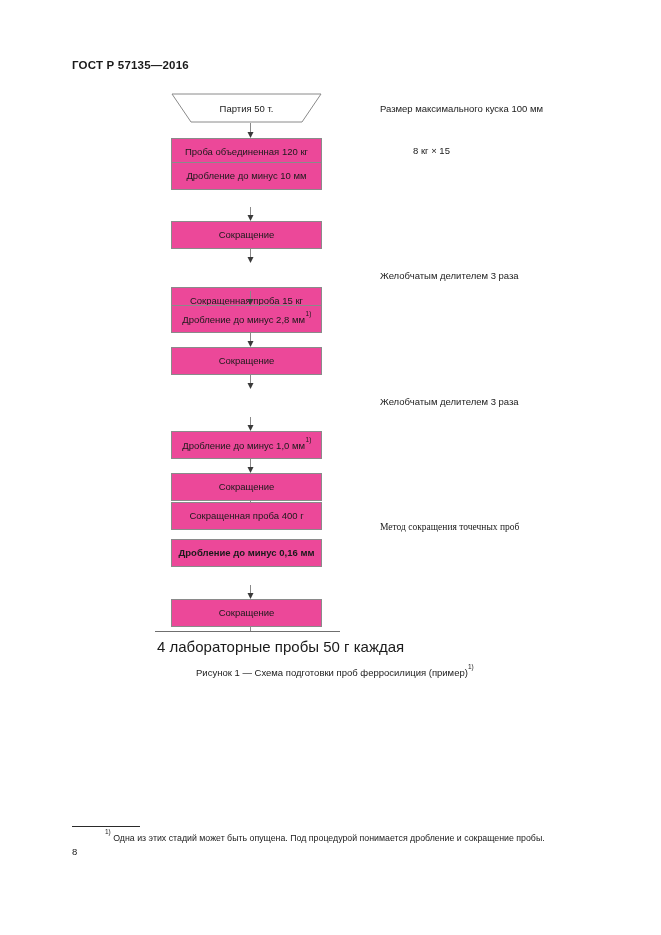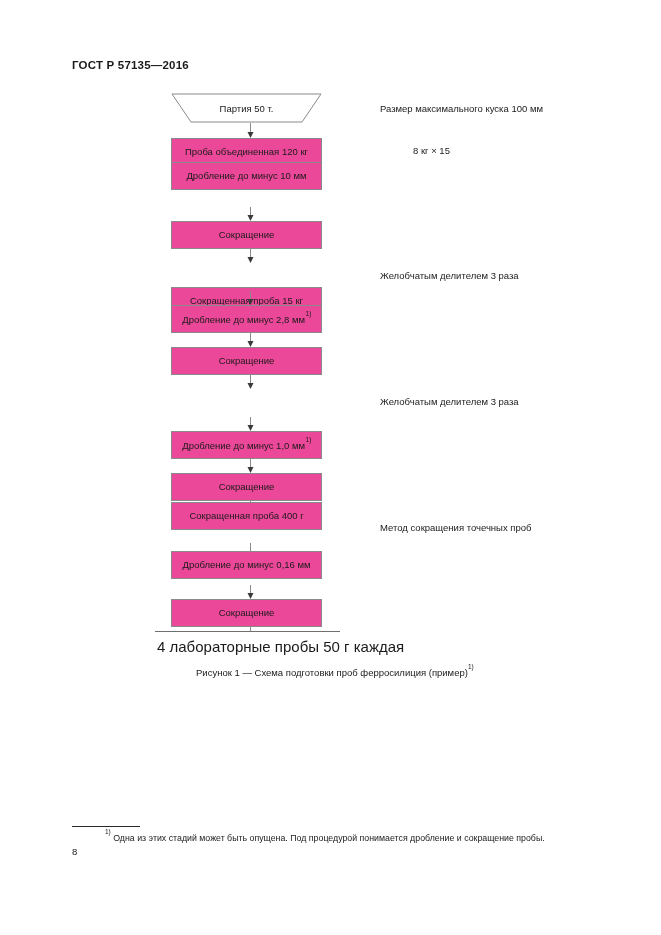--- a/index.html
+++ b/index.html
@@ -276,21 +276,21 @@
       </div>
       <div class="node" style="top: 502px;">
         <span class="node-label">Сокращенная проба 400 г</span>
       </div>
       <div class="connector" style="top: 543px; height: 14px;">
         <svg width="9" height="14" viewBox="0 0 9 14">
           <line x1="4.5" y1="0" x2="4.5" y2="9" stroke="#8a8a8a" stroke-width="1"></line>
           <polygon points="1.5,8 7.5,8 4.5,14" fill="#3a3a3a"></polygon>
         </svg>
       </div>
-      <div class="node" style="top: 551px;">
+      <div class="node" style="top: 539px; font-weight: bold;">
         <span class="node-label">Дробление до минус 0,16 мм</span>
       </div>
       <div class="connector" style="top: 585px; height: 14px;">
         <svg width="9" height="14" viewBox="0 0 9 14">
           <line x1="4.5" y1="0" x2="4.5" y2="9" stroke="#8a8a8a" stroke-width="1"></line>
           <polygon points="1.5,8 7.5,8 4.5,14" fill="#3a3a3a"></polygon>
         </svg>
       </div>
       <div class="node" style="top: 599px;">
         <span class="node-label">Сокращение</span>
@@ -313,14 +313,14 @@
   <div class="footnote">
     <span class="sup">1)</span><span> Одна из этих стадий может быть опущена. Под процедурой понимается дробление и сокращение пробы.</span>
   </div>
 
   <div class="page-number">8</div>
 
 <div class="annotation" style="left: 368px; top: 103px;">Размер максимального куска 100 мм</div>
     <div class="annotation" style="left: 401px; top: 145px;">8 кг × 15</div>
     <div class="annotation" style="left: 368px; top: 270px;">Желобчатым делителем 3 раза</div>
     <div class="annotation" style="left: 368px; top: 396px;">Желобчатым делителем 3 раза</div>
-    <div class="annotation" style="left: 368px; top: 522px;">Метод сокращения точечных проб</div>
+    <div class="annotation" style="left: 368px; top: 522px; font-family: Liberation Serif, serif;">Метод сокращения точечных проб</div>
   </div>
 
 </body></html>

